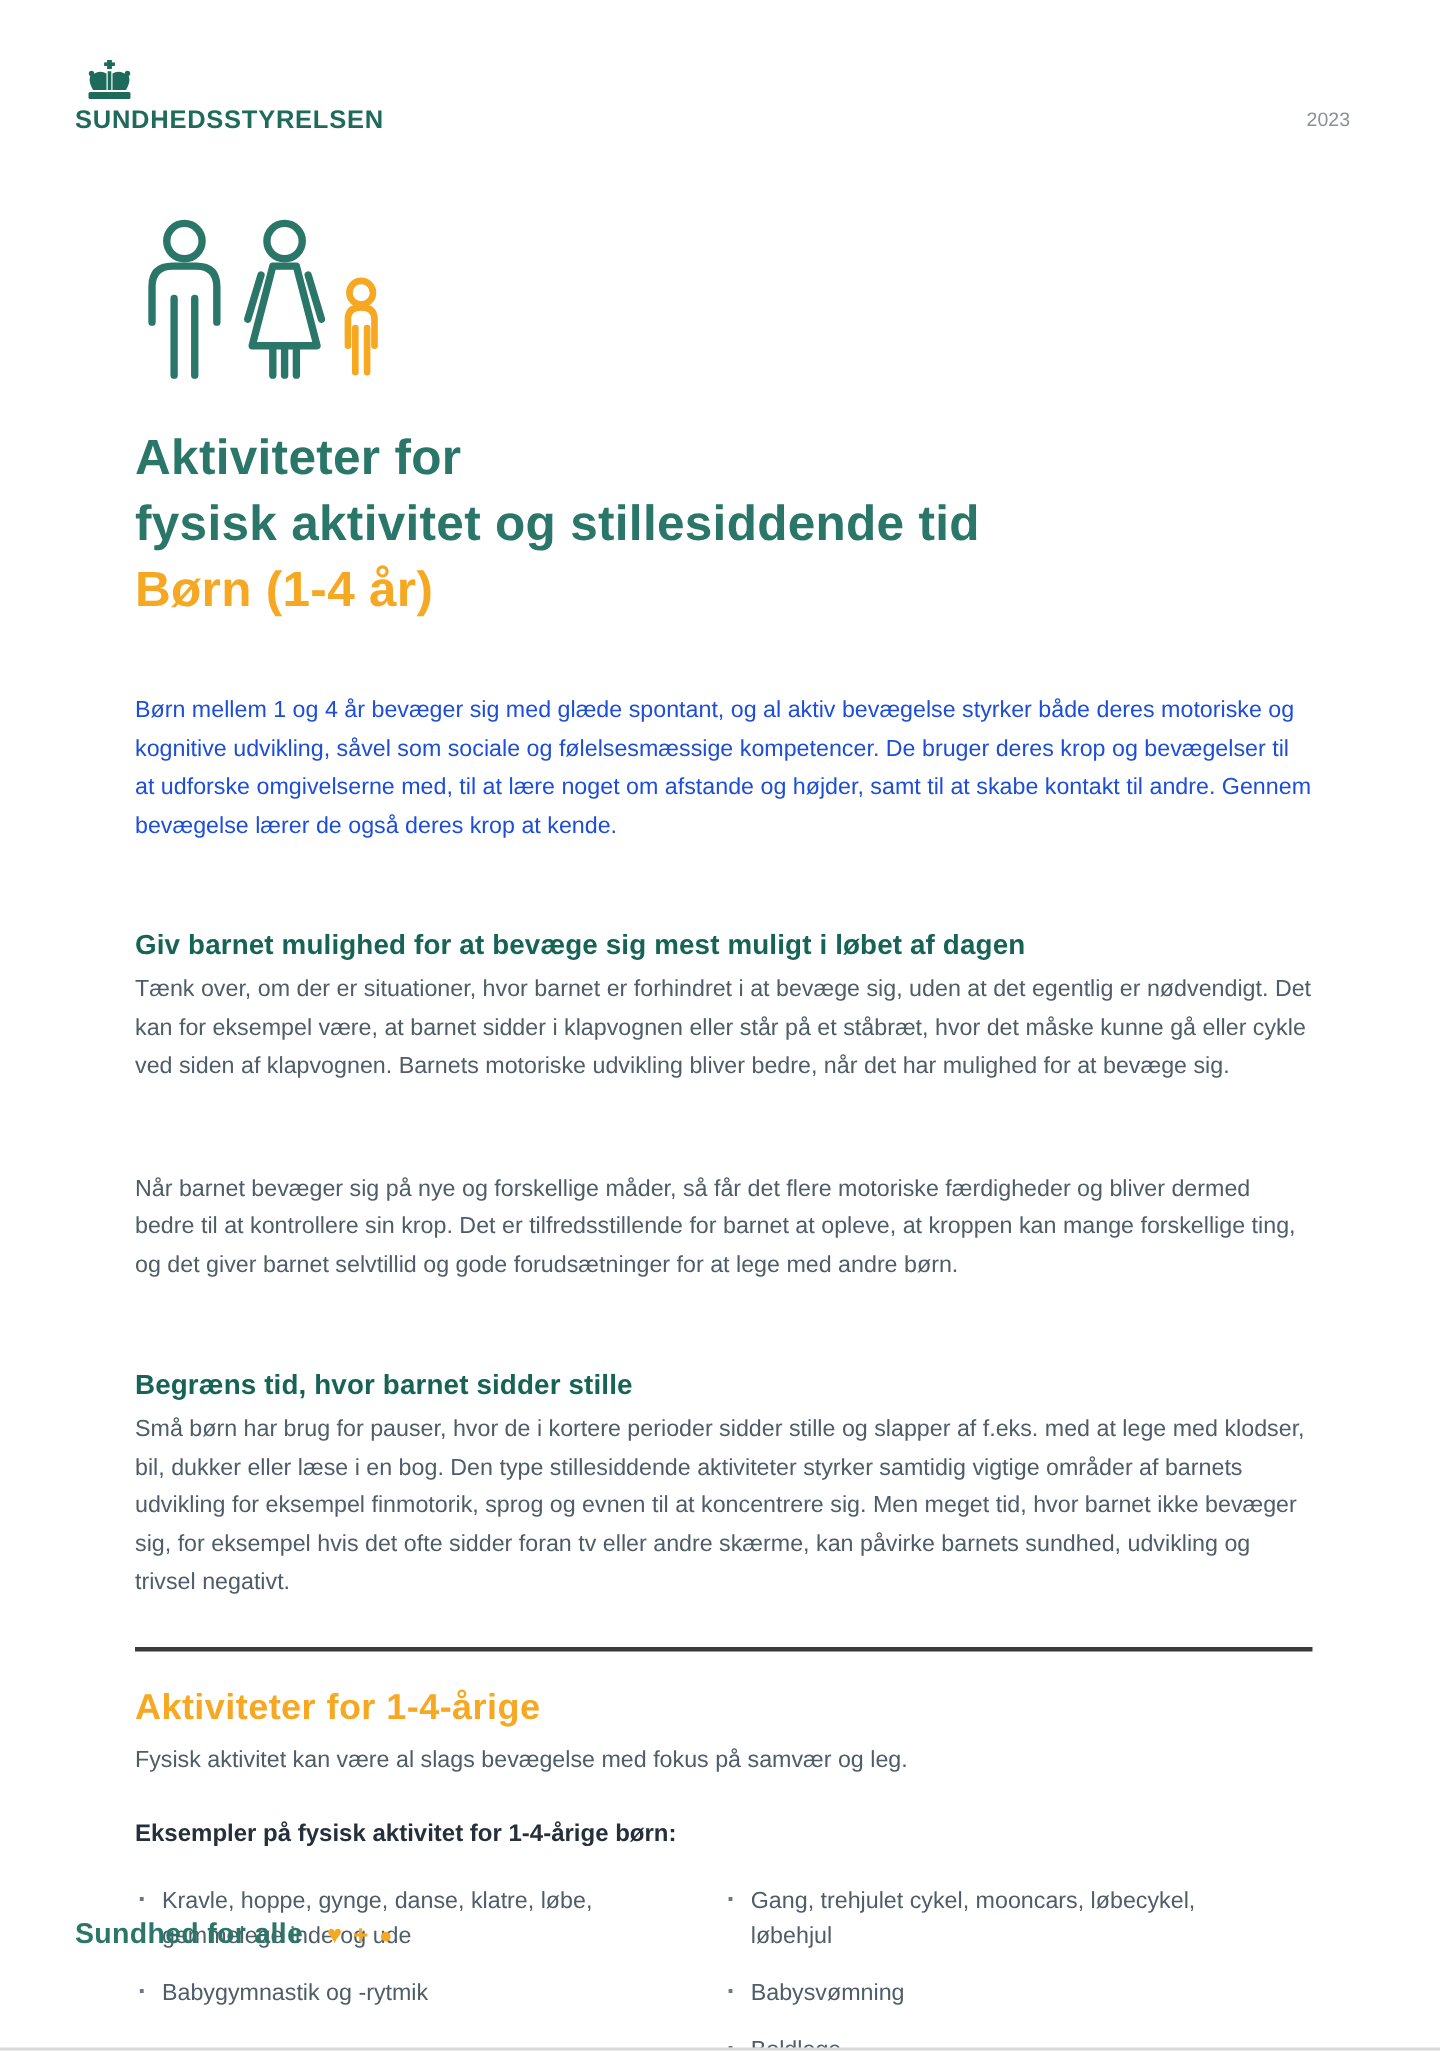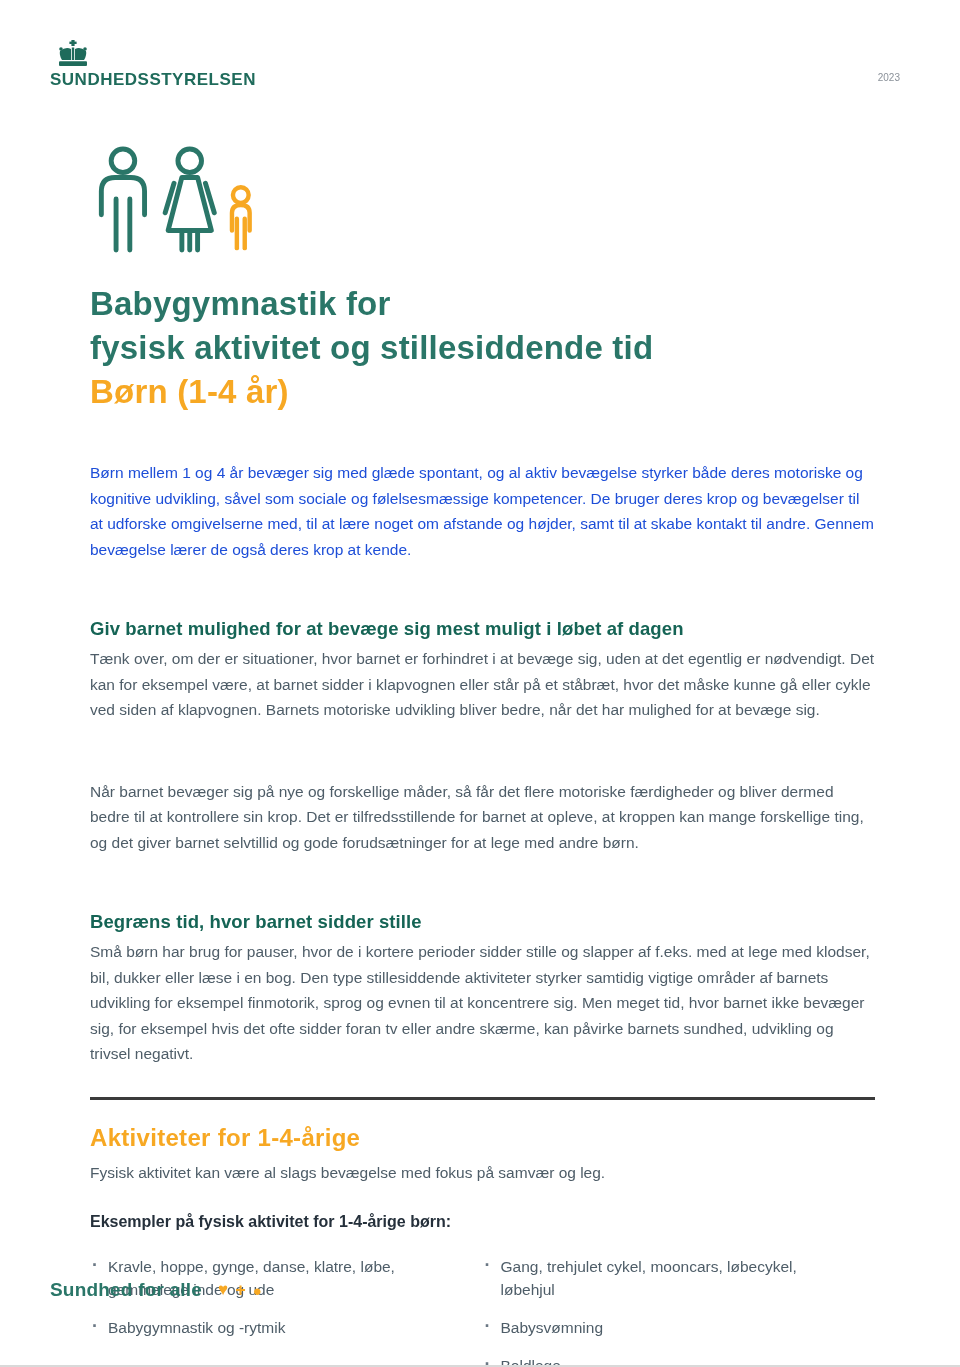--- a/index.html
+++ b/index.html
@@ -18,21 +18,21 @@
     padding: 40px 60px 0 50px;
     gap: 36px;
   }
   .logo { display: flex; flex-direction: column; }
   .logo-crown { width: 34px; height: 26px; margin-left: 6px; }
   .logo-text {
     margin-top: 4px;
     font-size: 17px; font-weight: bold; letter-spacing: 0.5px;
     color: #1f6b5b;
   }
-  .year { font-size: 10px; color: #8a9199; margin-top: 32px; }
+  .year { font-size: 13px; color: #8a9199; margin-top: 32px; }
 
   
   .content { margin: 0 85px 0 90px; }
 
   .family-icons { margin-top: 56px; width: 170px; height: 110px; }
 
   .title-block { margin-top: 22px; }
   .title-line {
     font-size: 33px; font-weight: bold; line-height: 44px;
     color: #2a7668; letter-spacing: 0.2px;
@@ -137,21 +137,21 @@
     <g fill="none" stroke="#f7a823" stroke-width="4.5" stroke-linecap="round" stroke-linejoin="round">
 
       <circle cx="152" cy="50" r="8"></circle>
       <path d="M143 86 L143 68 Q143 60 152 60 Q161 60 161 68 L161 86"></path>
       <path d="M148 74 L148 104"></path>
       <path d="M156 74 L156 104"></path>
     </g>
   </svg>
 
   <div class="title-block">
-    <div class="title-line">Babygymnastik for</div>
+    <div class="title-line">Aktiviteter for</div>
     <div class="title-line">fysisk aktivitet og stillesiddende tid</div>
     <div class="title-line accent">Børn (1-4 år)</div>
   </div>
 
   <p class="intro">Børn mellem 1 og 4 år bevæger sig med glæde spontant, og al aktiv bevægelse styrker både deres motoriske og kognitive udvikling, såvel som sociale og følelsesmæssige kompetencer. De bruger deres krop og bevægelser til at udforske omgivelserne med, til at lære noget om afstande og højder, samt til at skabe kontakt til andre. Gennem bevægelse lærer de også deres krop at kende.</p>
 
   <div class="section">
     <h2>Giv barnet mulighed for at bevæge sig mest muligt i løbet af dagen</h2>
     <p>Tænk over, om der er situationer, hvor barnet er forhindret i at bevæge sig, uden at det egentlig er nødvendigt. Det kan for eksempel være, at barnet sidder i klapvognen eller står på et ståbræt, hvor det måske kunne gå eller cykle ved siden af klapvognen. Barnets motoriske udvikling bliver bedre, når det har mulighed for at bevæge sig.</p>
   </div>

